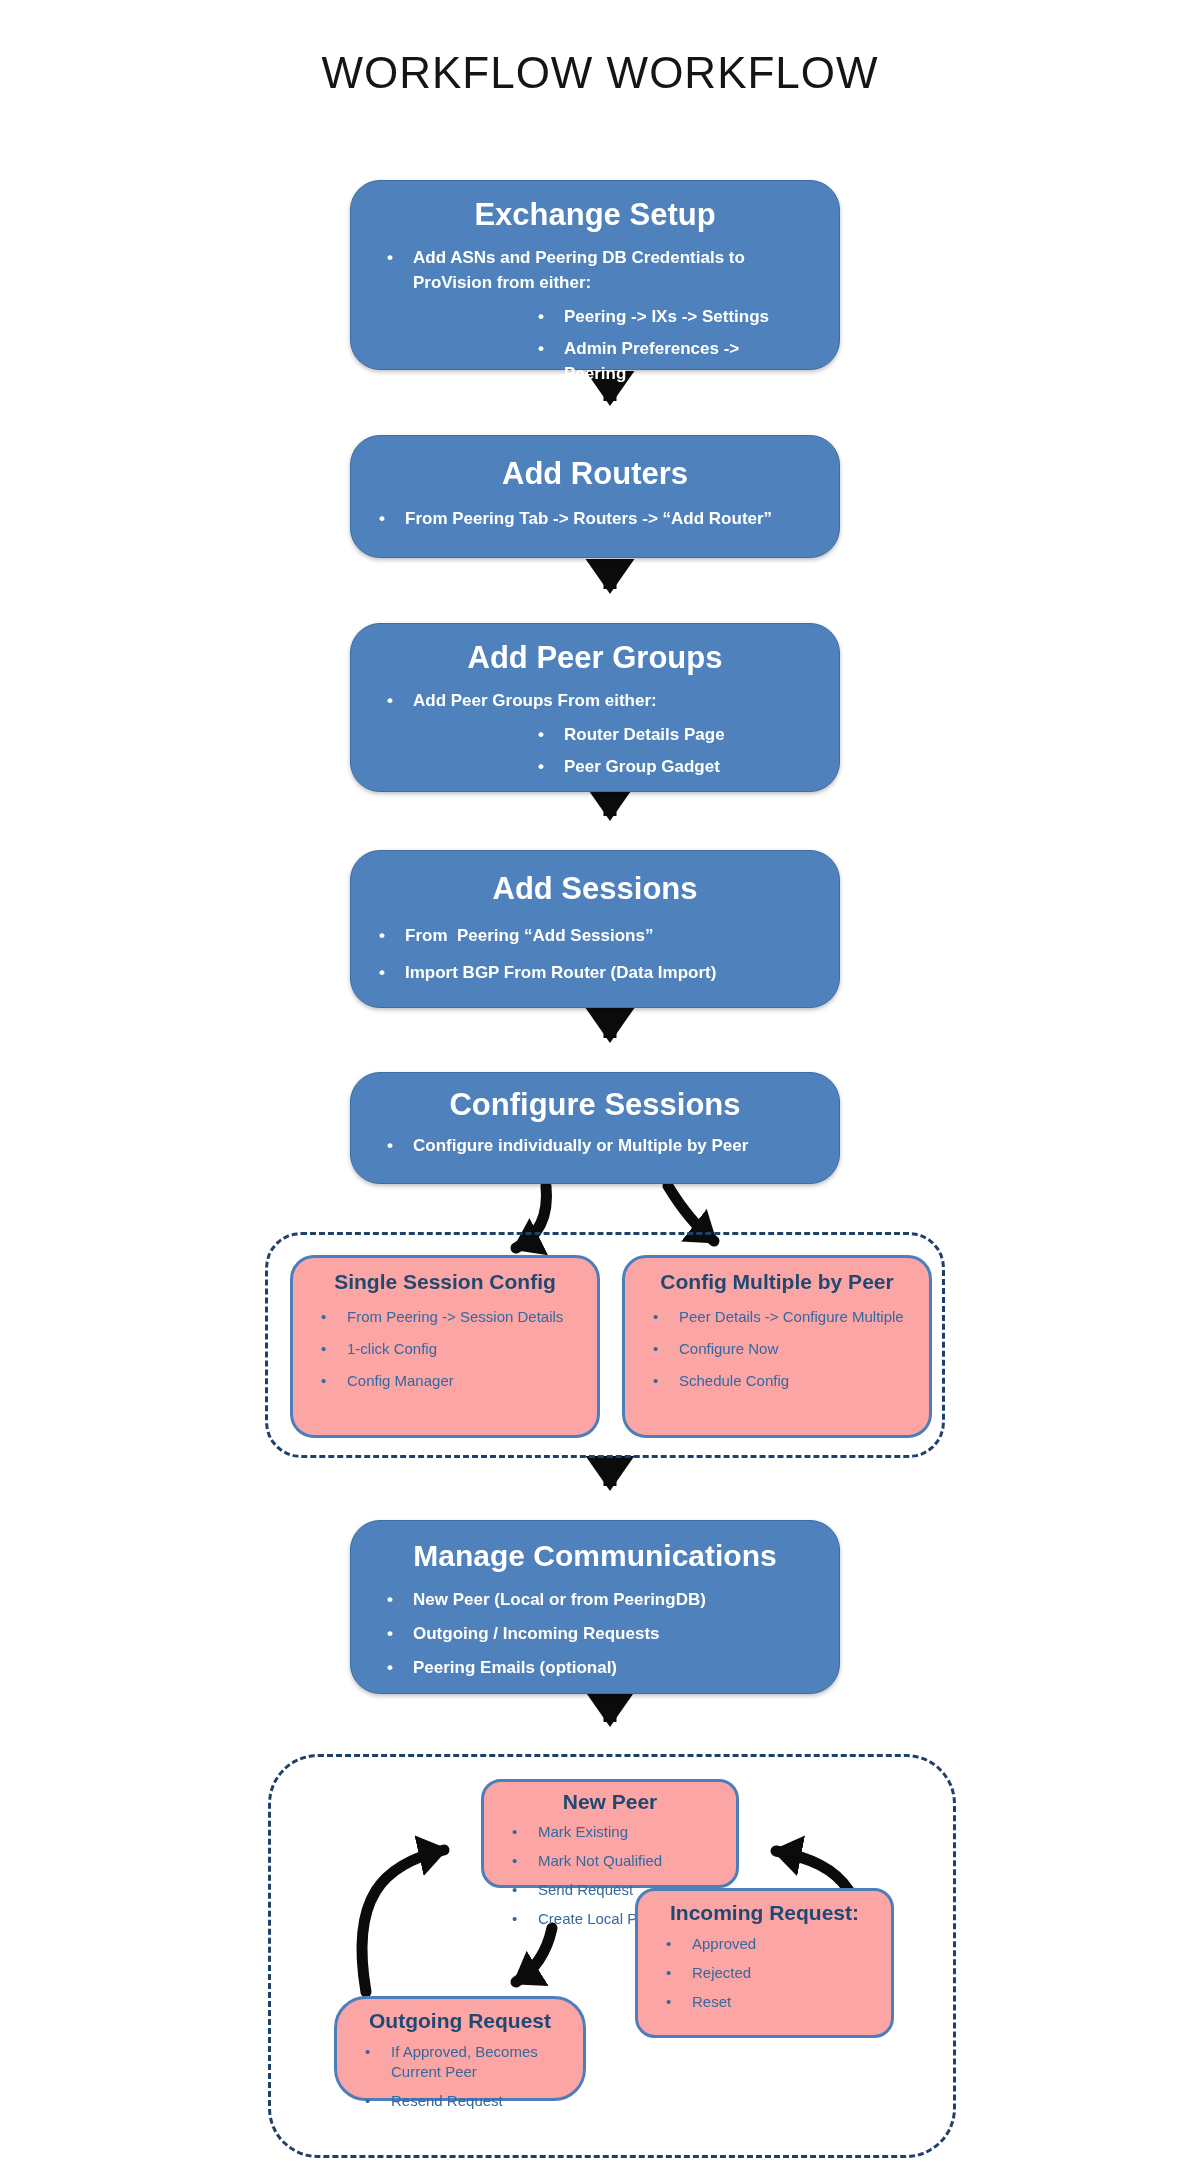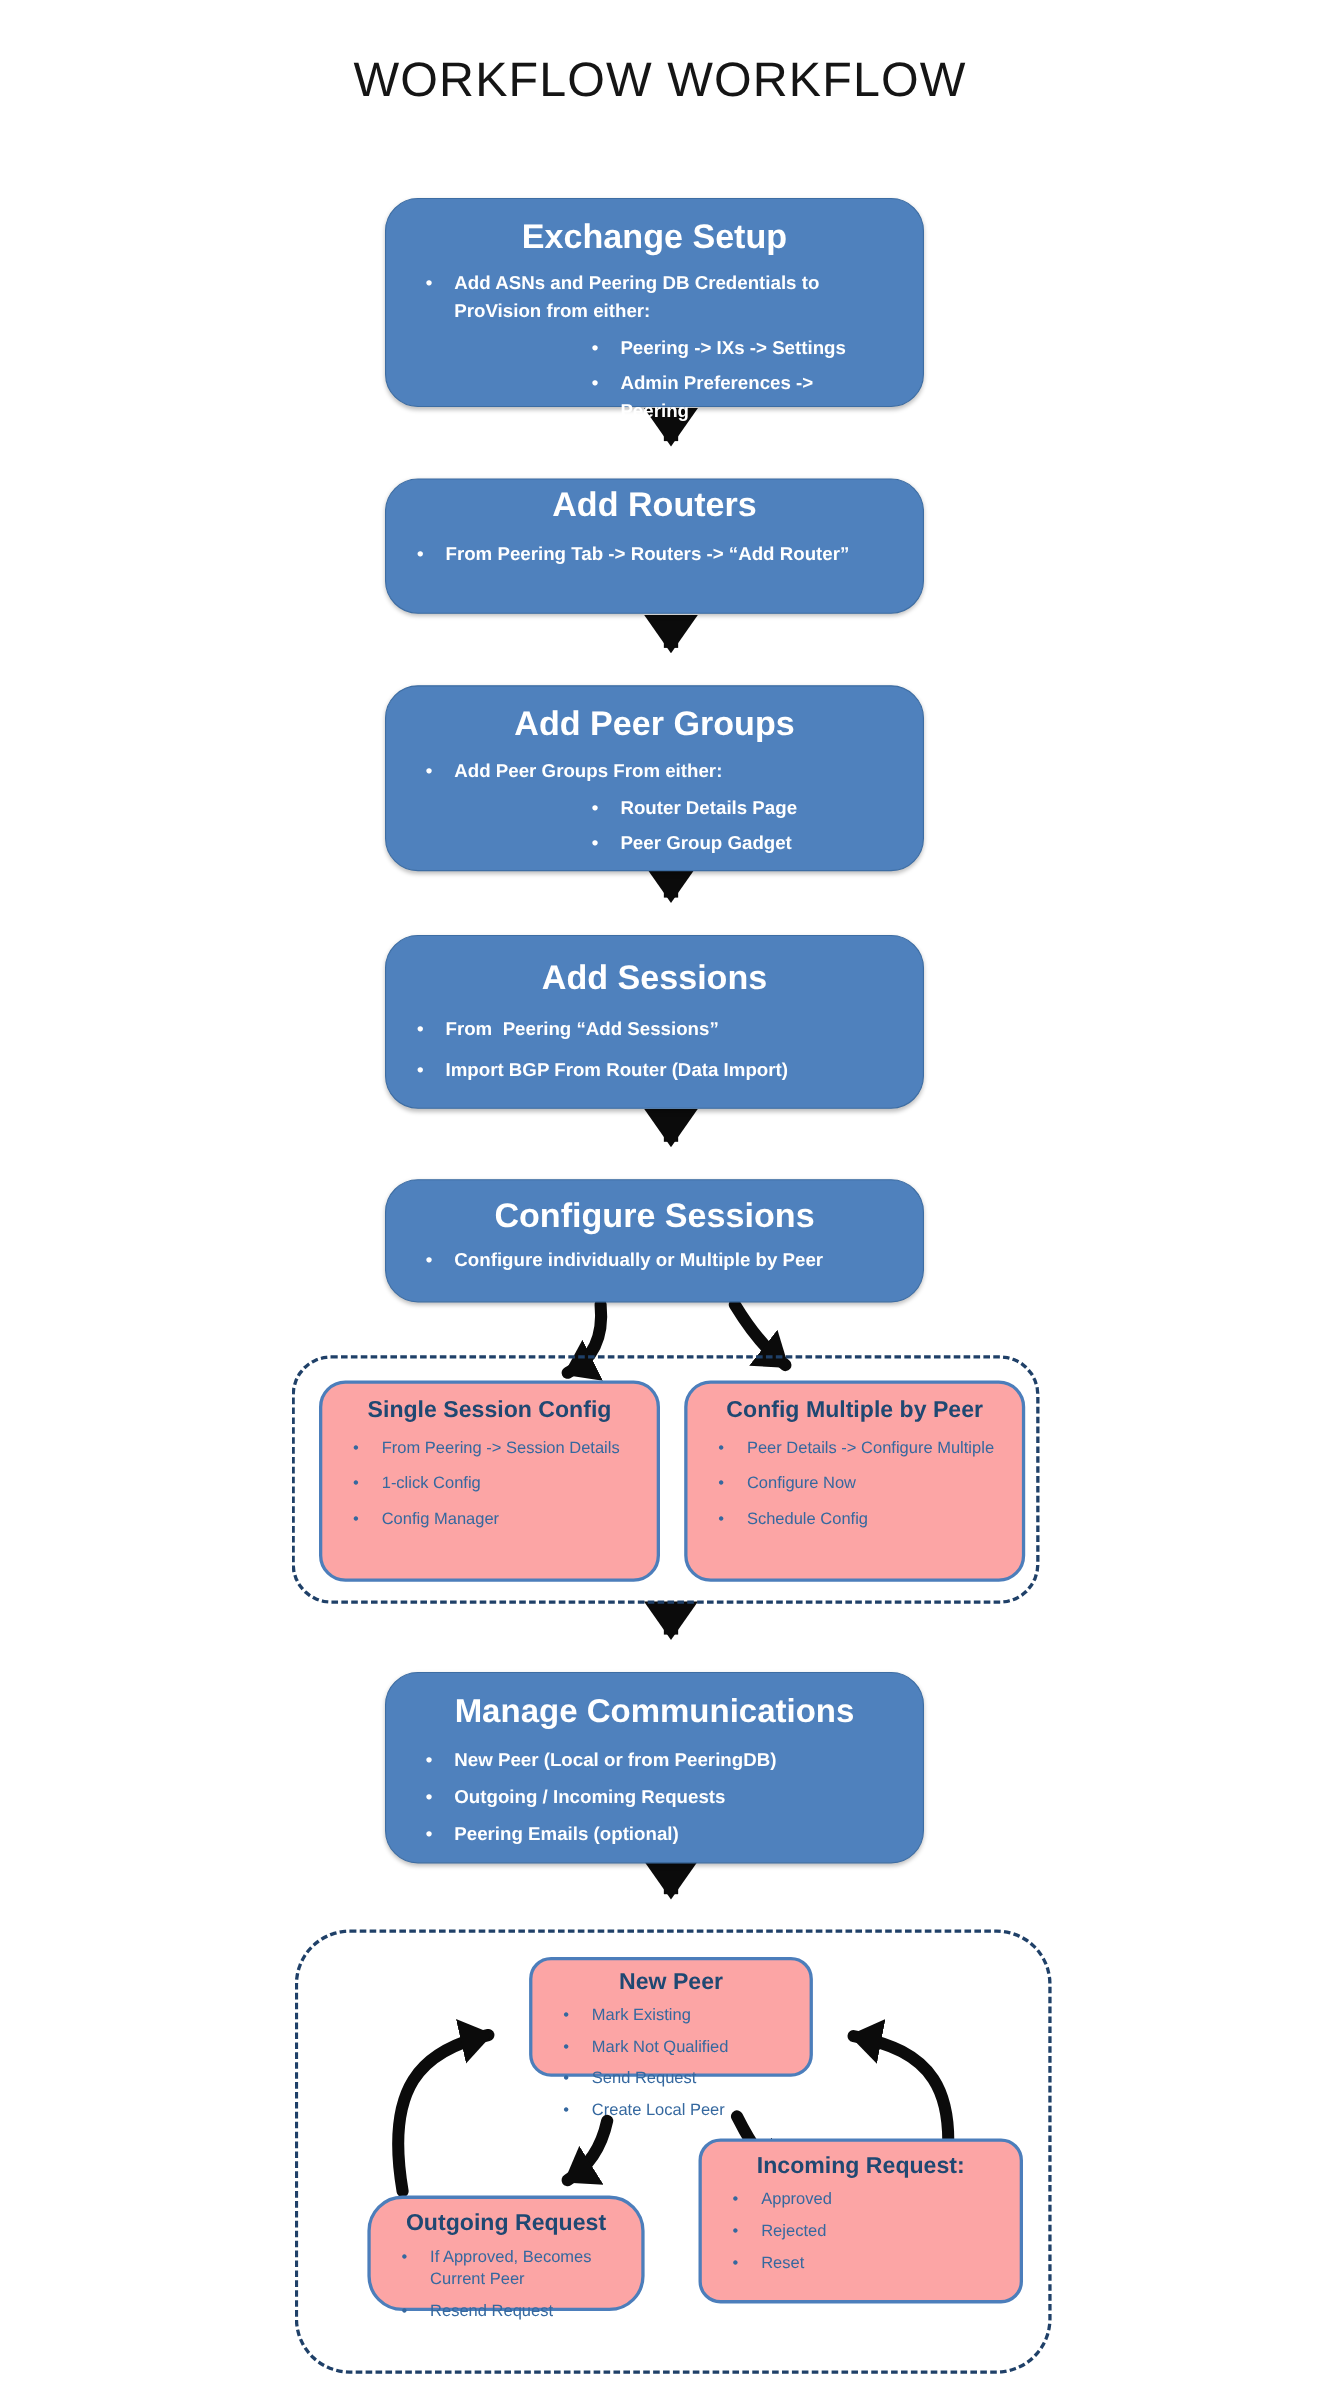--- a/index.html
+++ b/index.html
@@ -84,21 +84,21 @@
   <div class="bluebox" style="top:180px;height:190px;">
     <div class="bb-title">Exchange Setup</div>
     <ul class="blist">
       <li>Add ASNs and Peering DB Credentials to ProVision from either:</li>
       <li class="sub">Peering -&gt; IXs -&gt; Settings</li>
       <li class="sub">Admin Preferences -&gt; Peering</li>
     </ul>
   </div>
 
   <div class="bluebox" style="top:435px;height:123px;">
-    <div class="bb-title" style="padding-top:5px;">Add Routers</div>
+    <div class="bb-title" style="padding-top:20px;">Add Routers</div>
     <ul class="blist" style="margin-top:14px;padding-left:22px;">
       <li>From Peering Tab -&gt; Routers -&gt; “Add Router”</li>
     </ul>
   </div>
 
   <div class="bluebox" style="top:623px;height:169px;">
     <div class="bb-title">Add Peer Groups</div>
     <ul class="blist">
       <li>Add Peer Groups From either:</li>
       <li class="sub">Router Details Page</li>
@@ -163,21 +163,21 @@
   </div>
 
   <div class="whitebox" style="left:334px;top:1996px;width:252px;height:105px;border-radius:32px;">
     <div class="wb-title" style="padding-top:10px;">Outgoing Request</div>
     <ul class="wlist tight" style="margin-top:9px;">
       <li>If Approved, Becomes Current Peer</li>
       <li>Resend Request</li>
     </ul>
   </div>
 
-  <div class="whitebox" style="left:635px;top:1944px;width:295px;height:150px;border-radius:20px;">
+  <div class="whitebox" style="left:635px;top:1888px;width:259px;height:150px;border-radius:20px;">
     <div class="wb-title" style="padding-top:10px;">Incoming Request:</div>
     <ul class="wlist tight" style="margin-top:9px;">
       <li>Approved</li>
       <li>Rejected</li>
       <li>Reset</li>
     </ul>
   </div>
 
 </div>
 

